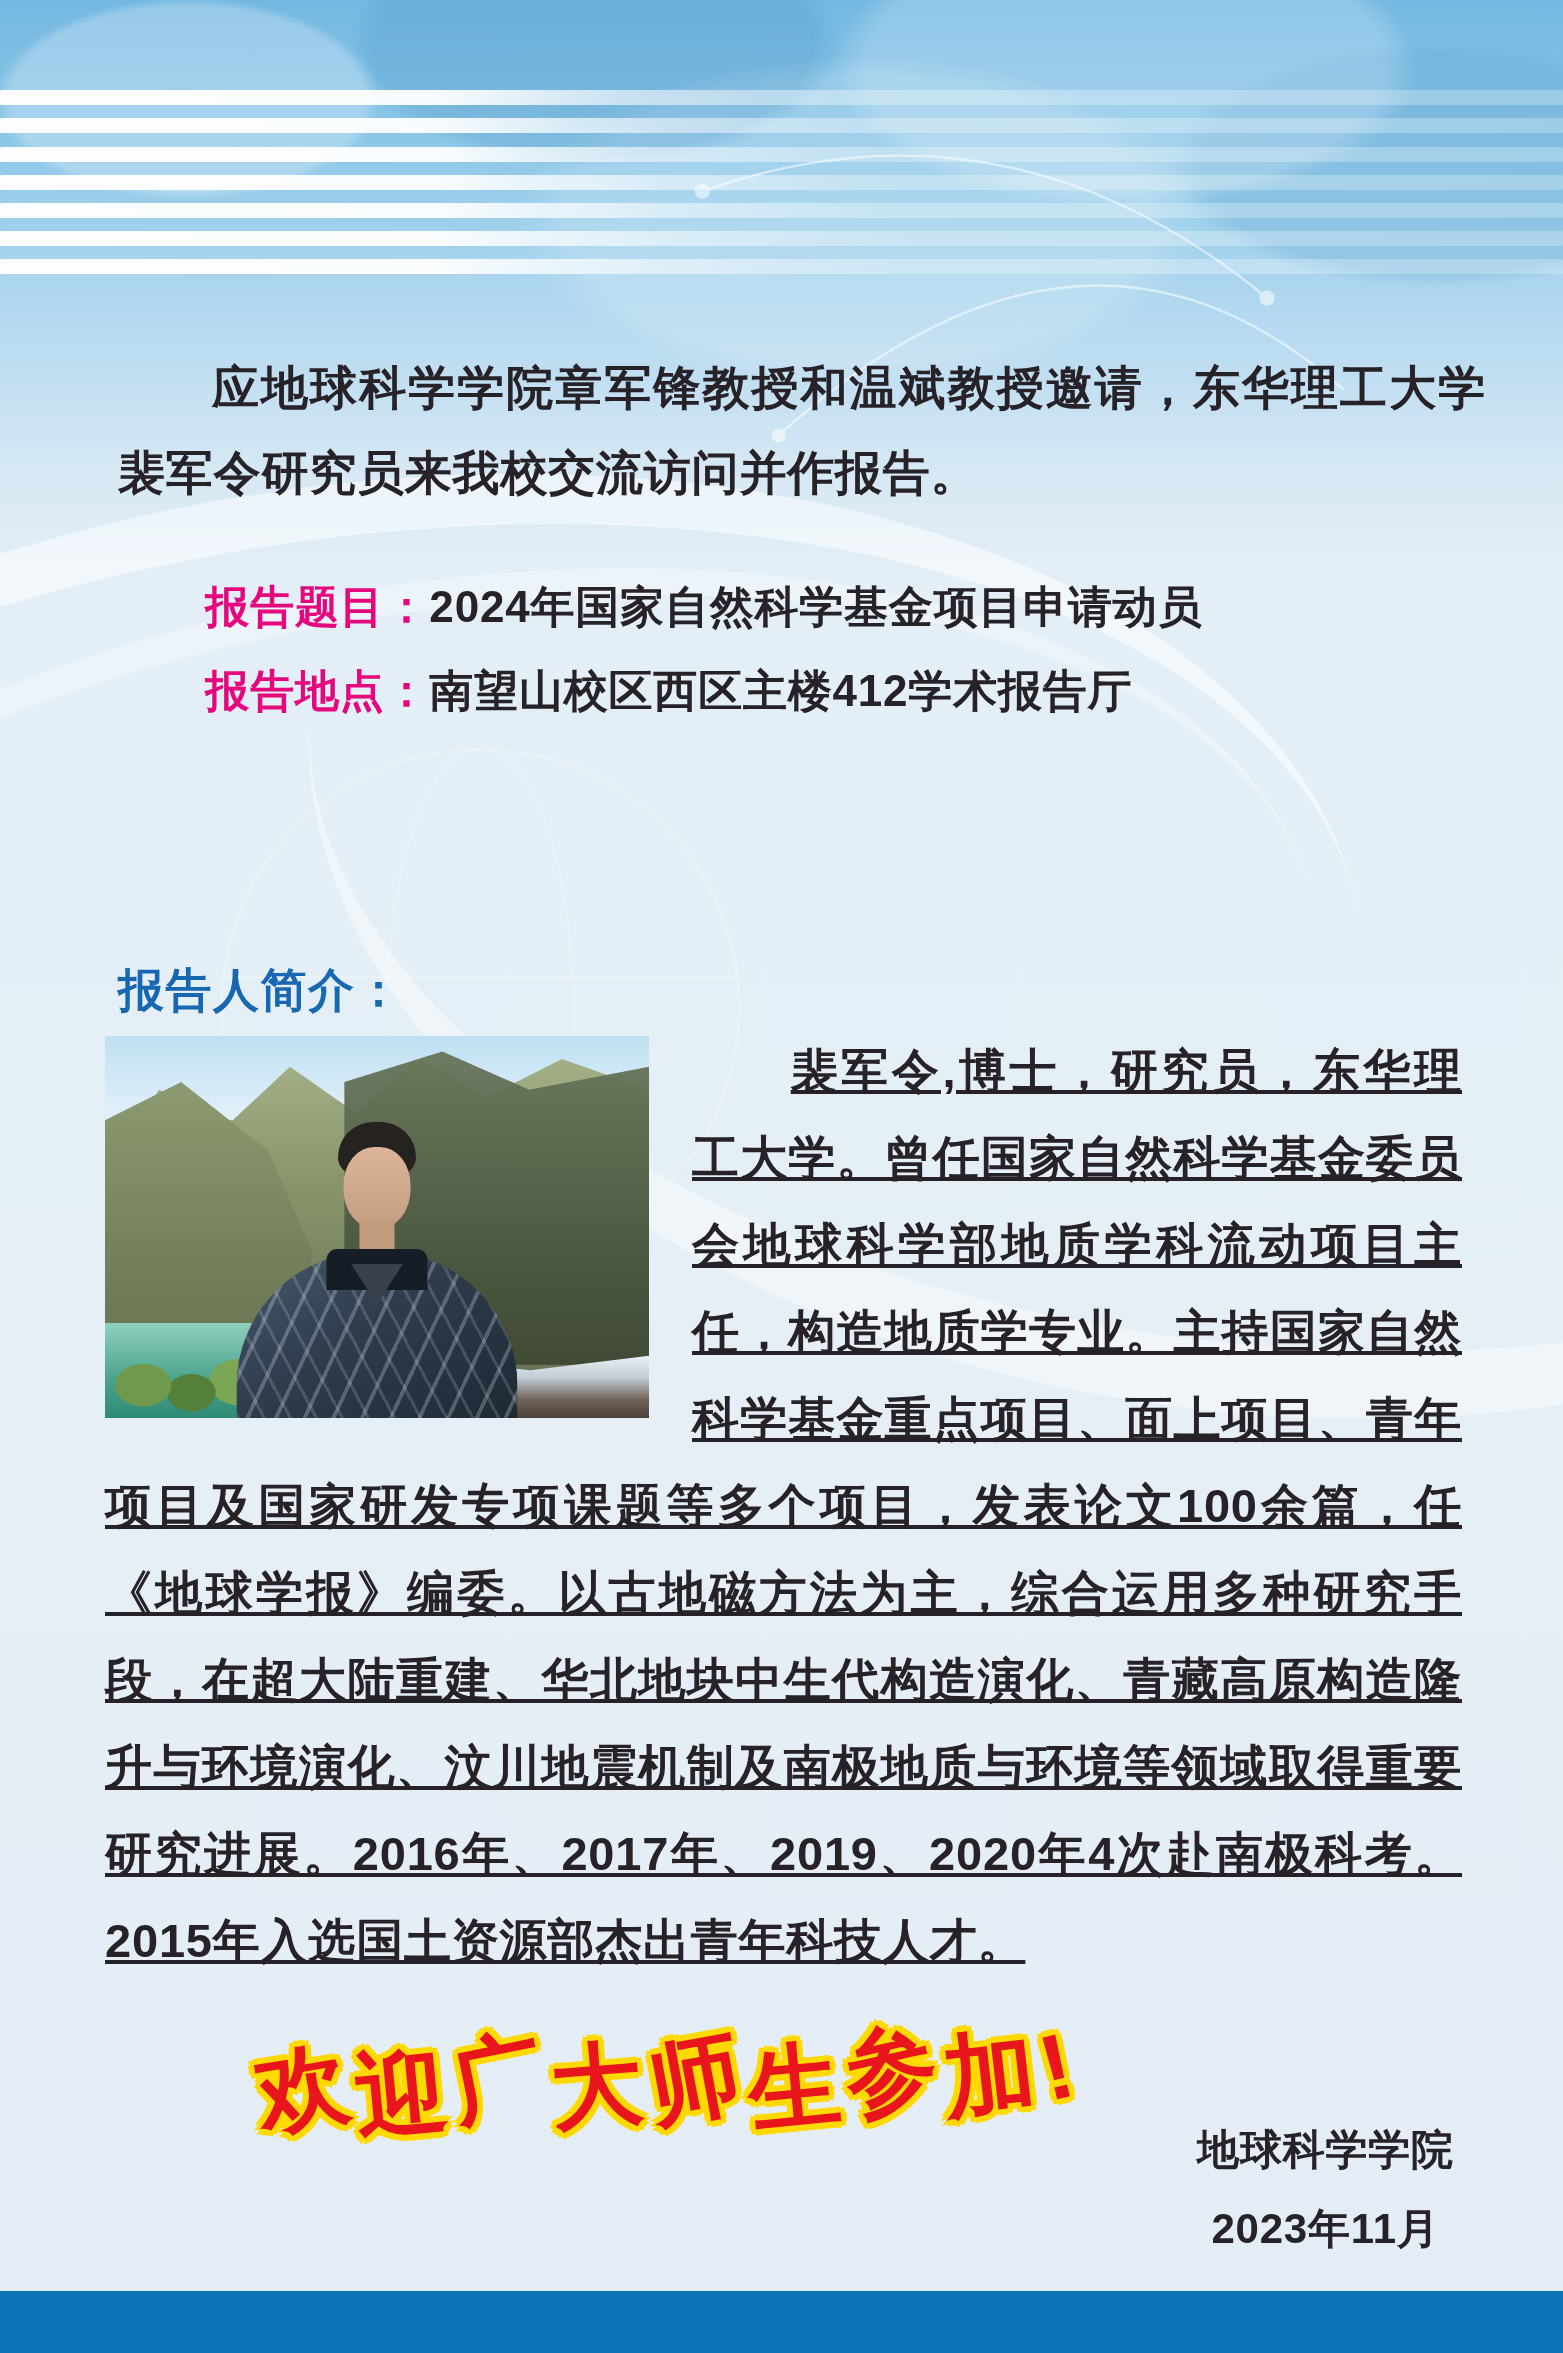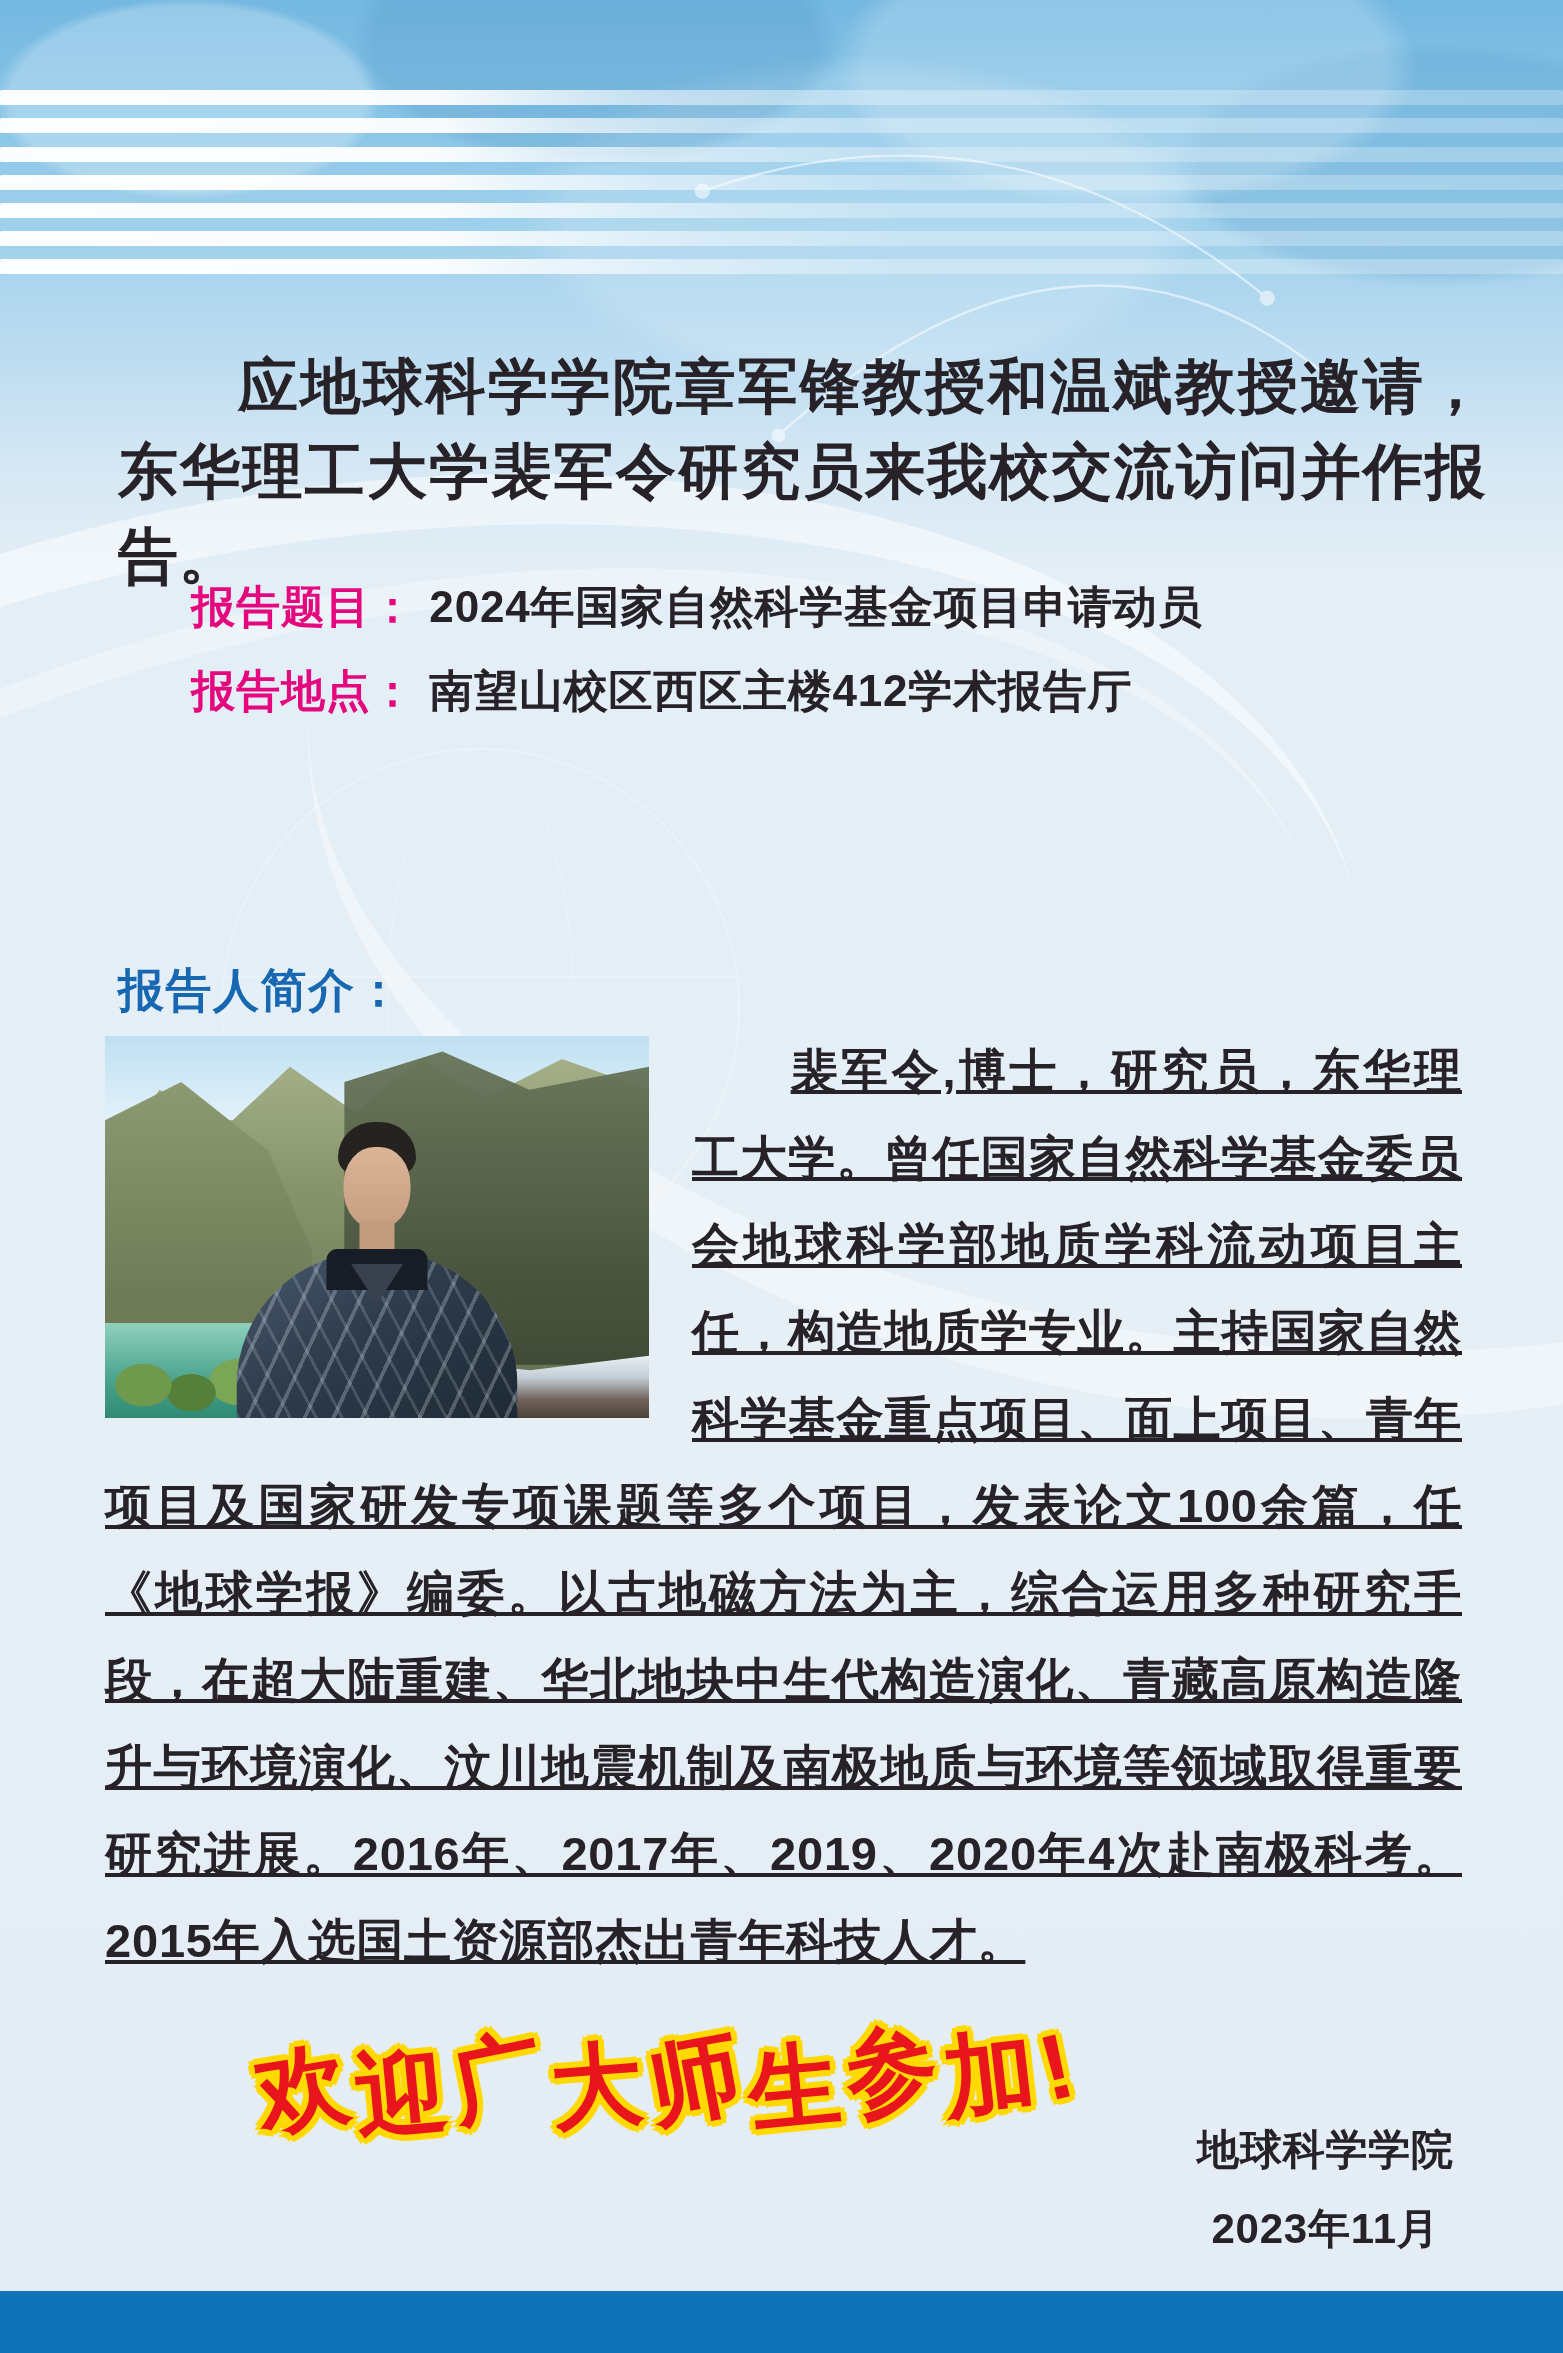--- a/index.html
+++ b/index.html
@@ -44,27 +44,27 @@
   
   .title{
     position:absolute;left:0;right:0;top:136px;text-align:center;
     font-size:73px;font-weight:900;letter-spacing:2.3px;color:#e60012;
     text-shadow:-5.3px -5.3px 0 #fff,5.3px -5.3px 0 #fff,-5.3px 5.3px 0 #fff,5.3px 5.3px 0 #fff,
                 -6.9px 0 0 #fff,6.9px 0 0 #fff,0 -6.9px 0 #fff,0 6.9px 0 #fff;
   }
   
   .intro{
     position:absolute;left:118px;top:345px;width:1368px;
-    font-size:60px;font-weight:700;line-height:85px;color:#262227;
-    text-align:justify;text-indent:2em;letter-spacing:0.8px;font-family:Liberation Serif, serif;
+    font-size:47px;font-weight:700;line-height:85px;color:#262227;
+    text-align:justify;text-indent:2em;letter-spacing:0.8px;
   }
   
   .meta{position:absolute;left:118px;top:528px;width:1389px;}
   .meta-row{height:84px;font-size:44px;font-weight:700;white-space:pre;}
-  .meta-label{display:inline-block;width:238px;color:#e4077e;letter-spacing:0.8px;}
+  .meta-label{display:inline-block;width:238px;color:#e4077e;letter-spacing:0.8px;text-align:right;}
   .meta-row-cont .meta-label{width:202px;}
   .meta-value{color:#262227;letter-spacing:0.8px;}
   
   .bio-heading{position:absolute;left:118px;top:960px;font-size:46px;font-weight:900;color:#1767b1;letter-spacing:1.5px;}
   .bio{
     position:absolute;left:105px;top:1027px;width:1357px;
     font-size:47px;font-weight:700;line-height:87px;color:#262227;
     text-align:justify;text-indent:2.1em;letter-spacing:0.8px;text-decoration:underline;
   }
   

